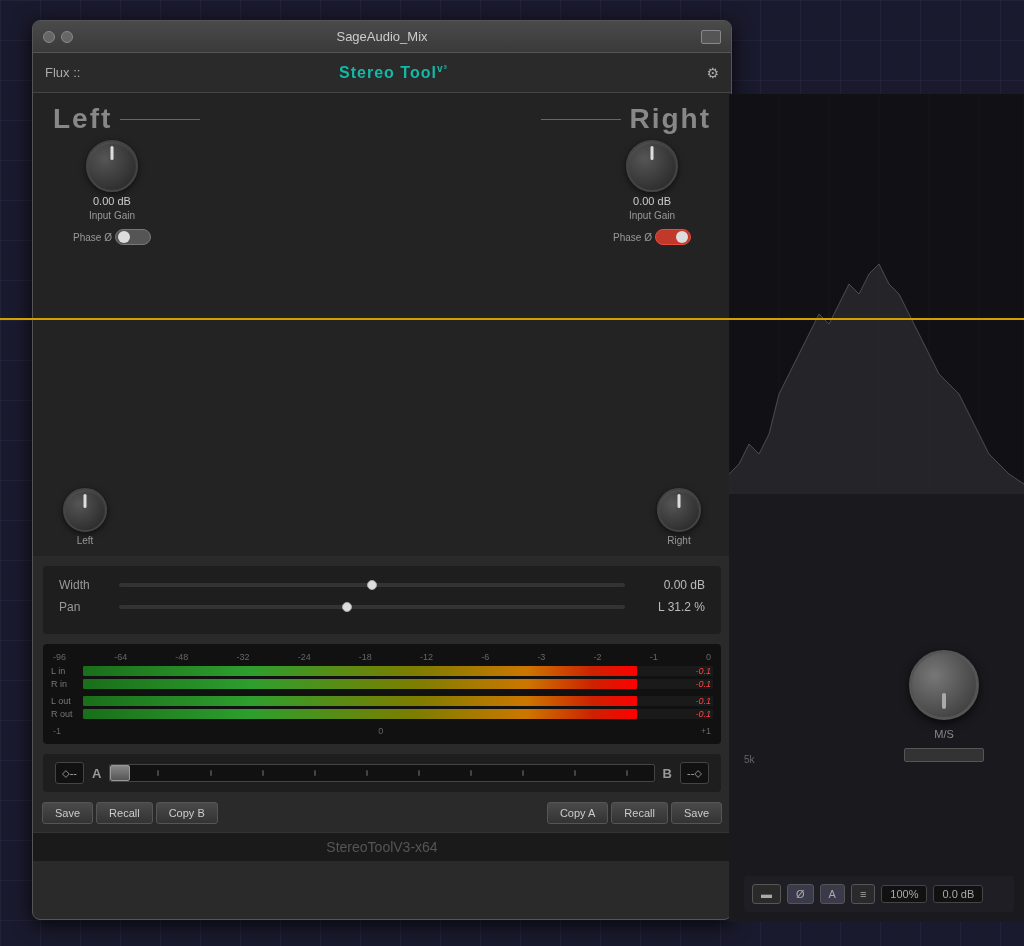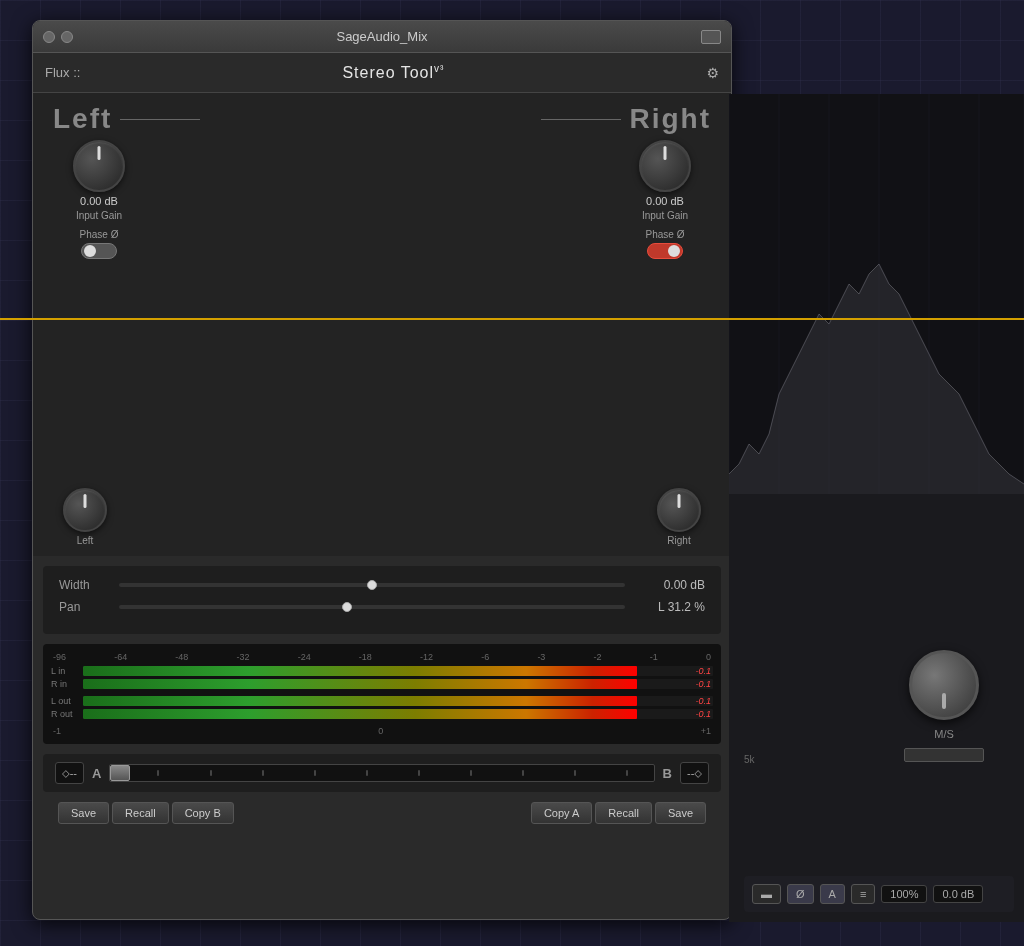--- a/index.html
+++ b/index.html
@@ -82,23 +82,23 @@
       justify-content: space-between;
       padding: 0 12px;
       border-bottom: 1px solid #444;
       gap: 24px;
     }
     .flux-logo {
       color: #aaa;
       font-size: 13px;
     }
     .plugin-title {
-      color: #e5e5e5;
+      color: #14b8a6;
       font-size: 16px;
-      font-weight: normal;
+      font-weight: bold;
       letter-spacing: 1px;
     }
     .plugin-title sup {
       font-size: 10px;
     }
     .gear-icon {
       color: #aaa;
       font-size: 14px;
       cursor: pointer;
     }
@@ -193,21 +193,21 @@
       font-size: 11px;
     }
     .knob-label {
       color: #999;
       font-size: 10px;
     }
 
     
     .toggle-container {
       display: flex;
-      flex-direction: column;
+      flex-direction: row;
       align-items: center;
       gap: 3px;
     }
     .toggle-label {
       color: #999;
       font-size: 10px;
     }
     .toggle {
       width: 36px;
       height: 16px;
@@ -538,21 +538,21 @@
       height: 22px;
       display: flex;
       align-items: center;
       cursor: pointer;
     }
 
     
     .bottom-buttons {
       display: flex;
       justify-content: space-between;
-      padding: 0 25px;
+      padding: 0 9px;
       gap: 4px;
       margin-bottom: 8px;
     }
     .btn {
       background: linear-gradient(180deg, #4a4a4a, #333);
       color: #ccc;
       border: 1px solid #555;
       border-radius: 3px;
       padding: 4px 12px;
       font-size: 11px;
@@ -875,20 +875,23 @@
       <button class="btn">Recall</button>
       <button class="btn">Copy B</button>
     </div>
     <div class="btn-group">
       <button class="btn">Copy A</button>
       <button class="btn">Recall</button>
       <button class="btn">Save</button>
     </div>
   </div>
 
+  <div class="plugin-footer">
+    <span>StereoToolV3-x64</span>
+  </div>
 
 </div>
 
 <div class="analyzer-panel">
 
   <div class="spectrum-display">
     <svg width="100%" height="100%" viewBox="0 0 295 400">
 
       <rect width="295" height="400" fill="#111115"></rect>
 

